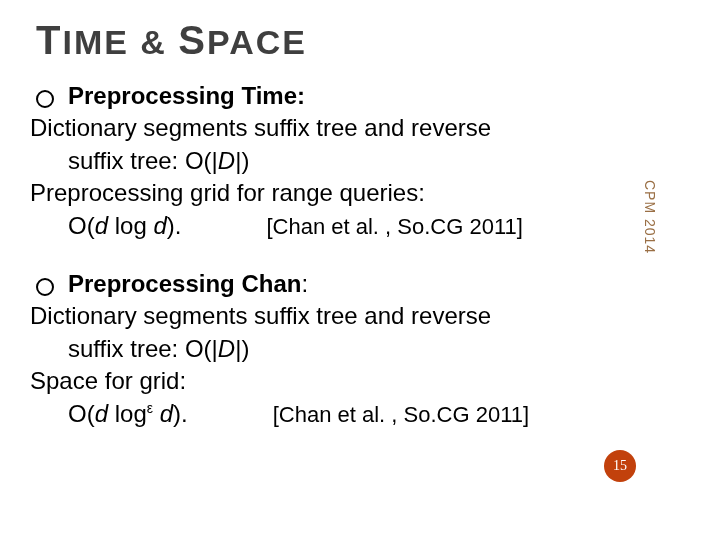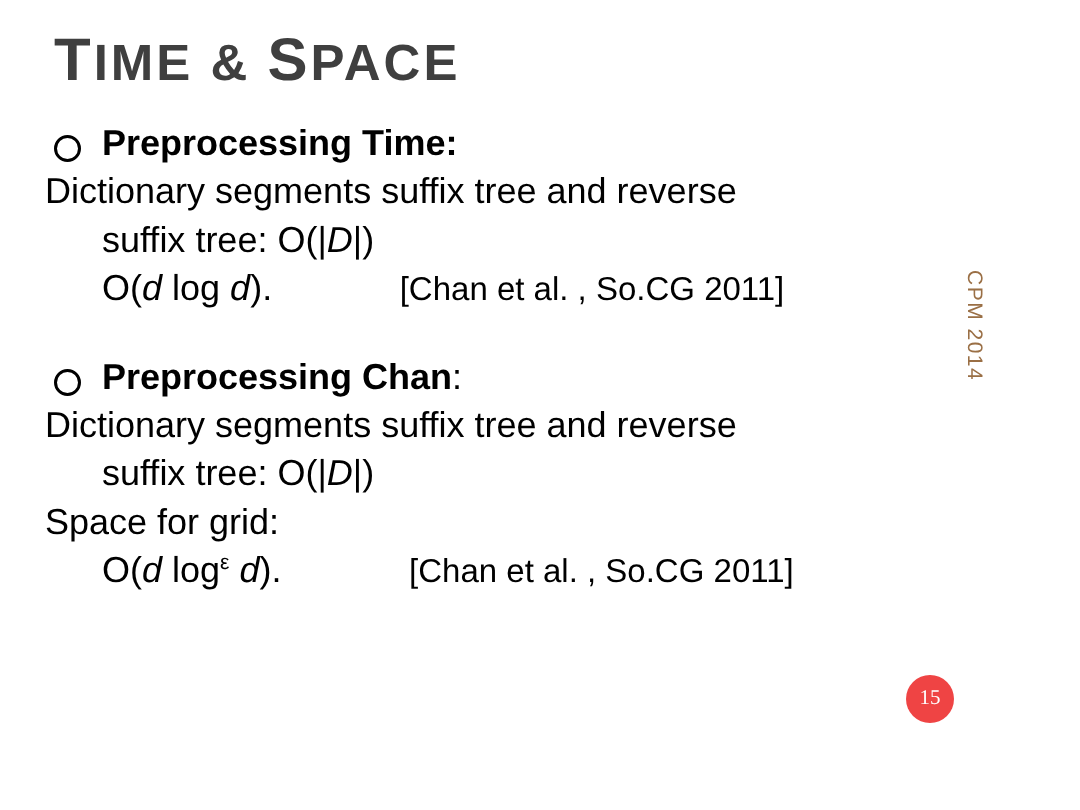--- a/index.html
+++ b/index.html
@@ -73,21 +73,21 @@
     color: #9a6f45;
     letter-spacing: 1px;
   }
   .page-num {
     position: absolute;
     right: 32px;
     bottom: 58px;
     width: 32px;
     height: 32px;
     border-radius: 50%;
-    background: #ef4444;
+    background: #c2410c;
     color: #ffffff;
     font-family: Georgia, "Times New Roman", serif;
     font-size: 14px;
     display: flex;
     align-items: center;
     justify-content: center;
   }
   b { font-weight: bold; margin-top: 25px; }
   i { font-style: italic; }
 </style>
@@ -102,20 +102,21 @@
   <div class="content">
 
     <div class="bullet-row">
       <span class="bullet-mark"></span>
       <span><b>Preprocessing Time:</b></span>
     </div>
     <div>Dictionary segments suffix tree and reverse</div>
     <div class="indent">
       <span>suffix tree: O(|</span><i>D</i><span>|)</span>
     </div>
+    <div>Preprocessing grid for range queries:</div>
     <div class="indent">
       <span>O(</span><i>d</i><span> log </span><i>d</i><span>).</span>
       &nbsp;&nbsp;&nbsp;&nbsp;
       <span class="cite">[Chan et al. , So.CG 2011]</span>
     </div>
 
     <div style="height:26px"></div>
 
     <div class="bullet-row">
       <span class="bullet-mark"></span>

